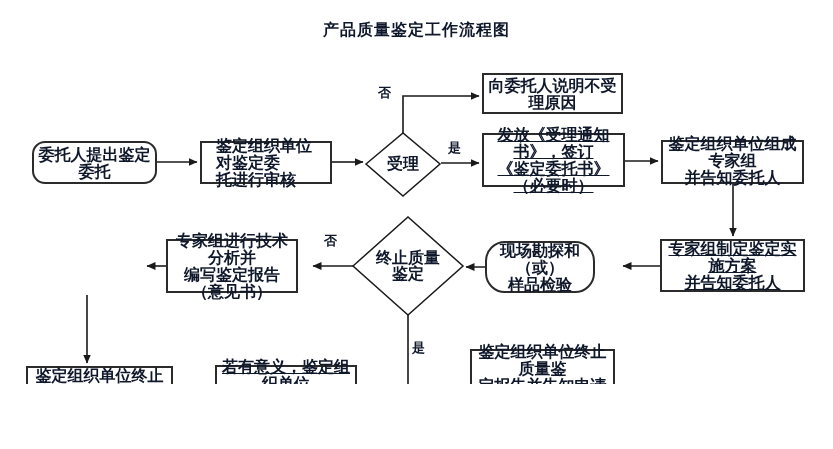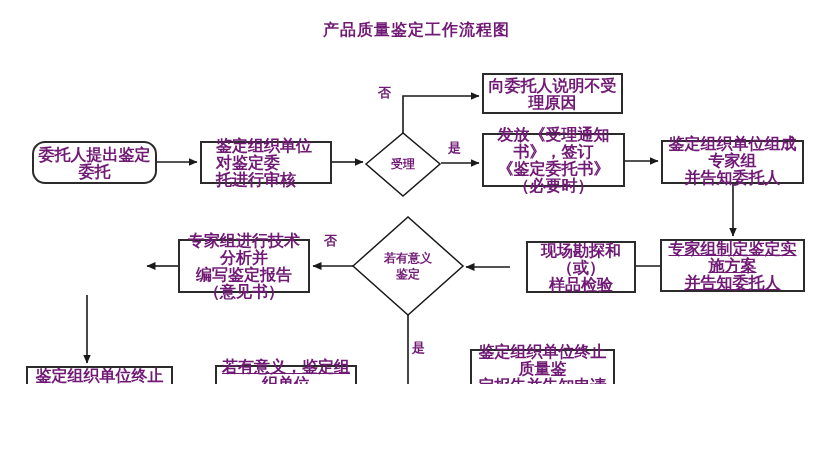--- a/index.html
+++ b/index.html
@@ -2,21 +2,21 @@
 <html><head>
 <meta charset="utf-8">
 <style>
   html, body { margin: 0; padding: 0; background: #ffffff; }
   #stage {
     position: relative;
     width: 833px;
     height: 384px;
     background: #ffffff;
     font-family: "DejaVu Sans", "Liberation Sans", sans-serif;
-    color: #701a75;
+    color: #0f172a;
     overflow: hidden;
   }
   .title {
     position: absolute;
     left: 0; top: 20px;
     width: 100%;
     text-align: center;
     font-size: 16px;
     font-weight: bold;
     letter-spacing: 1px;
@@ -40,21 +40,21 @@
     justify-content: flex-start;
     text-align: left;
     padding-left: 14px;
   }
   .diamond-text {
     position: absolute;
     display: flex;
     align-items: center;
     justify-content: center;
     text-align: center;
-    font-size: 12px;
+    font-size: 16px;
     font-weight: bold;
     line-height: 16px;
     white-space: pre-line;
     pointer-events: none;
   }
   .branch-label {
     position: absolute;
     font-size: 13px;
     font-weight: bold;
     line-height: 14px;
@@ -109,48 +109,48 @@
     <polygon class="diamond" points="353,266 408,217 463,266 408,315"></polygon>
   </svg>
 
   <div class="node" style="left:32px; top:141px; width:125px; height:43px;border-radius:13px;">委托人提出鉴定委托</div>
 
   <div class="node align-left" style="left:200px; top:141px; width:132px; height:43px;">鉴定组织单位对鉴定委
 托进行审核</div>
 
   <div class="node" style="left:482px; top:73px; width:141px; height:41px;">向委托人说明不受理原因</div>
 
-  <div class="node" style="left:482px; top:133px; width:143px; height:54px;">发放《受理通知书》，签订
+  <div class="node" style="left:482px; top:133px; width:143px; height:54px;text-decoration:underline;">发放《受理通知书》，签订
 《鉴定委托书》（必要时）</div>
 
   <div class="node" style="left:661px; top:140px; width:143px; height:44px;font-family:Liberation Mono, monospace;">鉴定组织单位组成专家组
 并告知委托人</div>
 
   <div class="node" style="left:660px; top:239px; width:145px; height:53px;text-decoration:underline;">专家组制定鉴定实施方案
 并告知委托人</div>
 
-  <div class="node" style="left:526px; top:241px; width:110px; height:52px;">现场勘探和（或）
+  <div class="node" style="left:485px; top:241px; width:110px; height:52px;border-radius:20px;">现场勘探和（或）
 样品检验</div>
 
-  <div class="node" style="left:178px; top:239px; width:132px; height:54px;">专家组进行技术分析并
+  <div class="node" style="left:166px; top:239px; width:132px; height:54px;">专家组进行技术分析并
 编写鉴定报告（意见书）</div>
 
 
   <div class="node" style="left:26px; top:366px; width:147px; height:52px;">鉴定组织单位终止质量鉴
 告（意见书）</div>
 
   <div class="node" style="left:215px; top:365px; width:142px; height:53px;text-decoration:underline;">若有意义，鉴定组织单位
 负责给予解答或出庭质证</div>
 
   <div class="node" style="left:470px; top:349px; width:145px; height:55px;">鉴定组织单位终止质量鉴
 定报告并告知申请人</div>
 
   <div class="diamond-text" style="left:368px; top:150px; width:70px; height:28px;">受理</div>
 
-  <div class="diamond-text" style="left:353px; top:246px; width:110px; height:40px;">若有意义
+  <div class="diamond-text" style="left:353px; top:246px; width:110px; height:40px;">终止质量
 鉴定</div>
 
   <div class="branch-label" style="left:378px; top:86px;">否</div>
 
   <div class="branch-label" style="left:448px; top:141px;">是</div>
 
   <div class="branch-label" style="left:324px; top:234px;">否</div>
 
   <div class="branch-label" style="left:412px; top:341px;">是</div>
 

